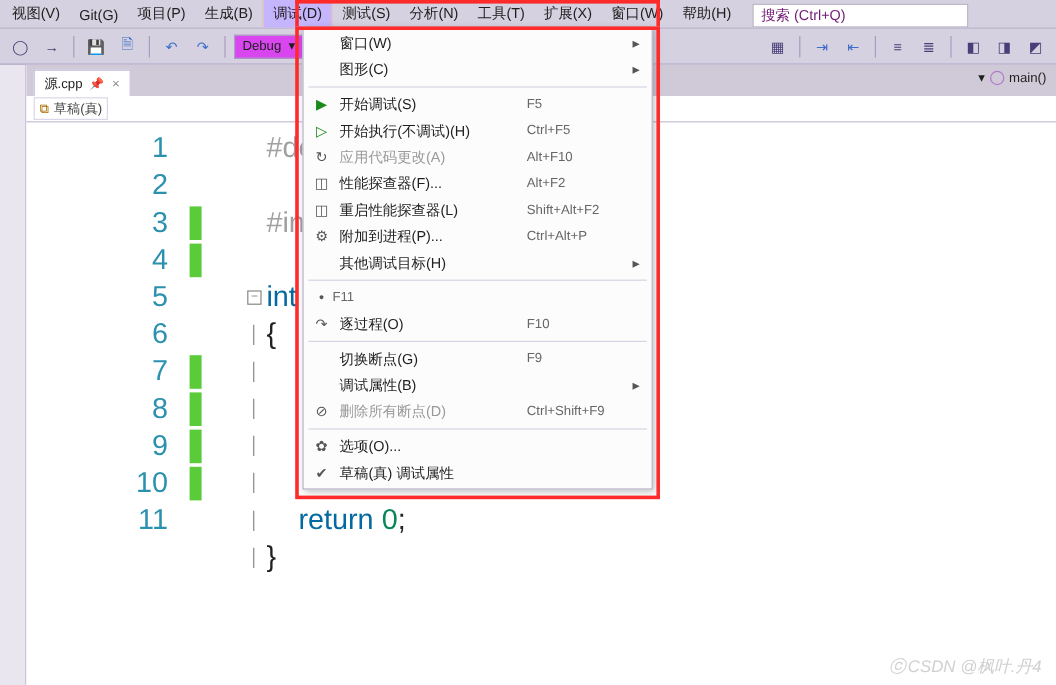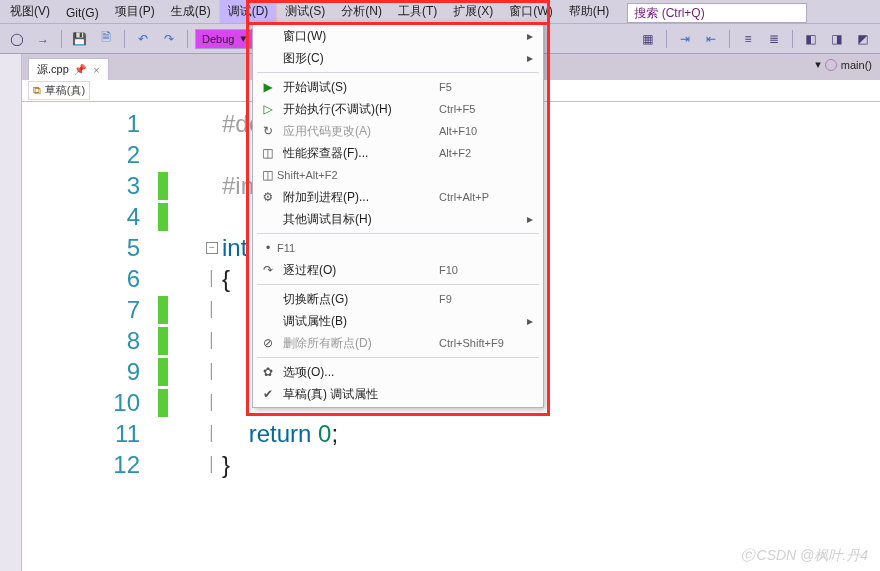--- a/index.html
+++ b/index.html
@@ -127,21 +127,20 @@
           <div>2</div>
           <div>3</div>
           <div>4</div>
           <div>5</div>
           <div>6</div>
           <div>7</div>
           <div>8</div>
           <div>9</div>
           <div>10</div>
           <div>11</div>
-          <div>12</div>
         </div>
       <div class="changebar" id="changebar">
           <div></div>
           <div></div>
           <div>
             <span class="mark"></span>
           </div>
           <div>
             <span class="mark"></span>
           </div>
@@ -235,20 +234,21 @@
       <span class="darrow"></span>
     </div>
     <div class="drow">
       <span class="dicon" style="color:#555">◫</span>
       <span class="dlabel">性能探查器(F)...</span>
       <span class="dshort">Alt+F2</span>
       <span class="darrow"></span>
     </div>
     <div class="drow">
       <span class="dicon" style="color:#555">◫</span>
+      <span class="dlabel">重启性能探查器(L)</span>
       <span class="dshort">Shift+Alt+F2</span>
       <span class="darrow"></span>
     </div>
     <div class="drow">
       <span class="dicon" style="color:#555">⚙</span>
       <span class="dlabel">附加到进程(P)...</span>
       <span class="dshort">Ctrl+Alt+P</span>
       <span class="darrow"></span>
     </div>
     <div class="drow">

